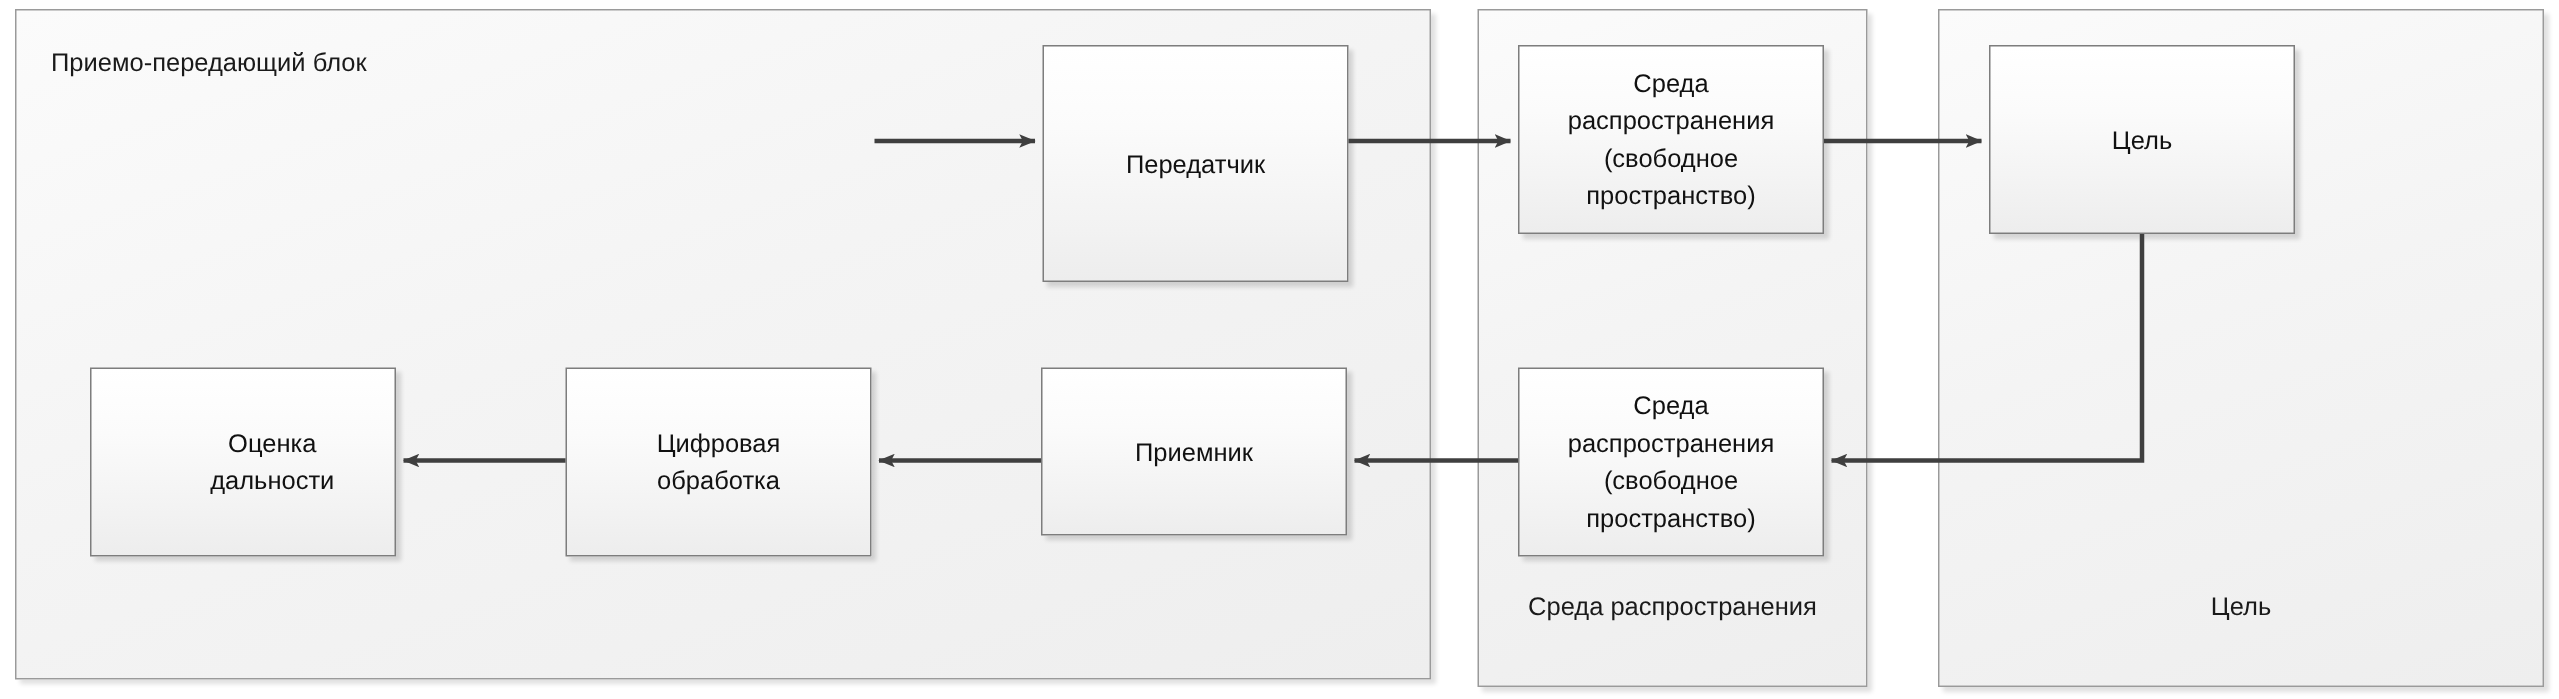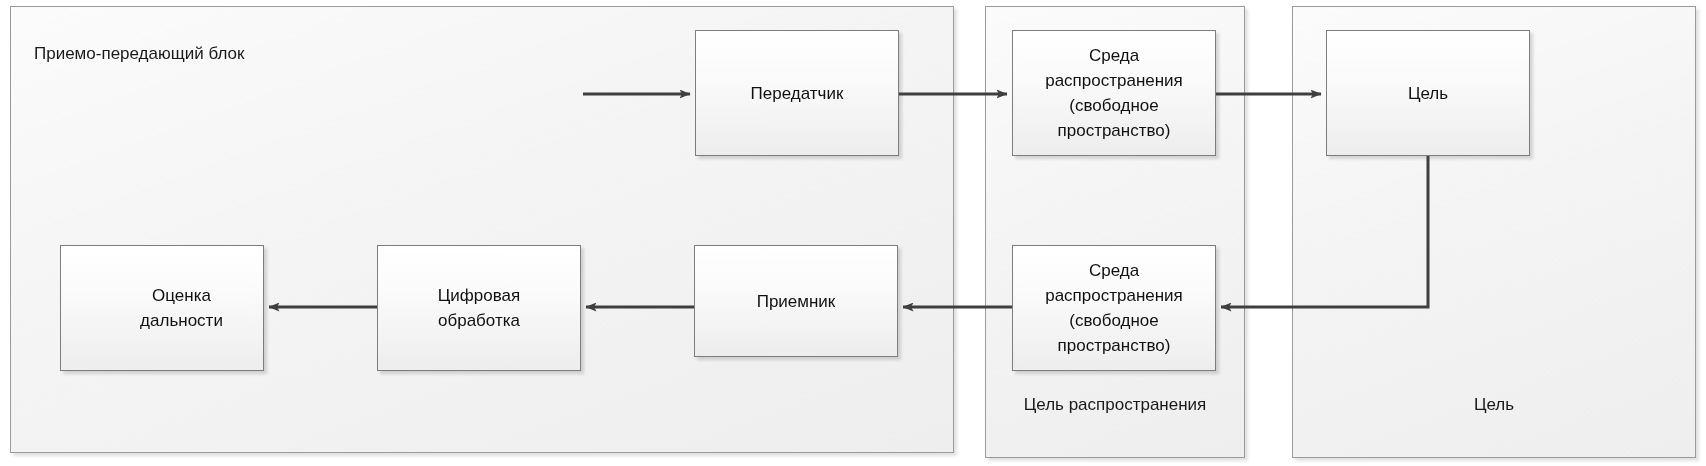--- a/index.html
+++ b/index.html
@@ -61,32 +61,32 @@
   }
   .conn svg { display: block; overflow: visible; }
 </style>
 </head>
 <body>
 
 <div id="canvas">
 
   <div class="container" style="left:10px; top:6px; width:944px; height:447px;">
   </div>
-  <div class="container-label" style="left:34px; top:44px;">Приемо-передающий блок</div>
+  <div class="container-label" style="left:34px; top:32px;">Приемо-передающий блок</div>
 
   <div class="container" style="left:985px; top:6px; width:260px; height:452px;">
   </div>
-  <div class="container-label" style="left:995px; top:395px; width:240px; text-align:center;">Цель распространения</div>
+  <div class="container-label" style="left:995px; top:395px; width:240px; text-align:center;">Среда распространения</div>
 
   <div class="container" style="left:1292px; top:6px; width:404px; height:452px;">
   </div>
   <div class="container-label" style="left:1292px; top:395px; width:404px; text-align:center;">Цель</div>
 
 
-  <div class="box" style="left:695px; top:30px; width:204px; height:126px;">
+  <div class="box" style="left:695px; top:30px; width:204px; height:158px;">
     <span class="box-label">Передатчик</span>
   </div>
 
   <div class="box" style="left:1012px; top:30px; width:204px; height:126px;">
     <span class="box-label">Среда
 распространения
 (свободное
 пространство)</span>
   </div>
 

